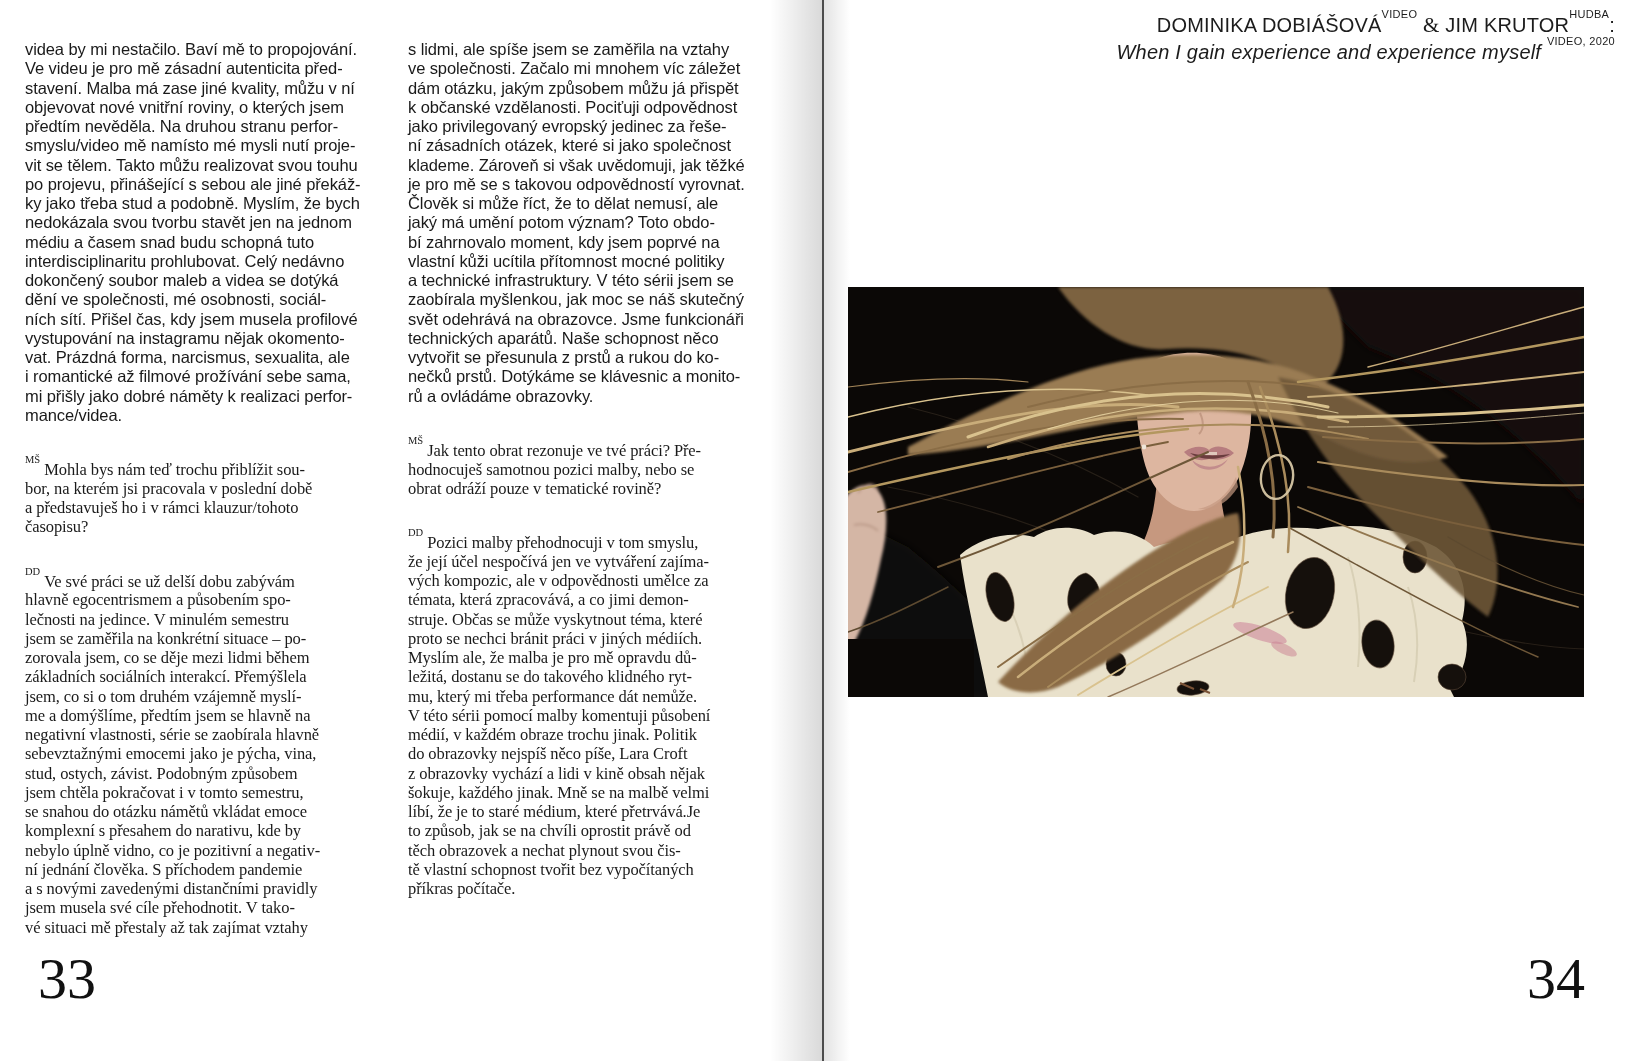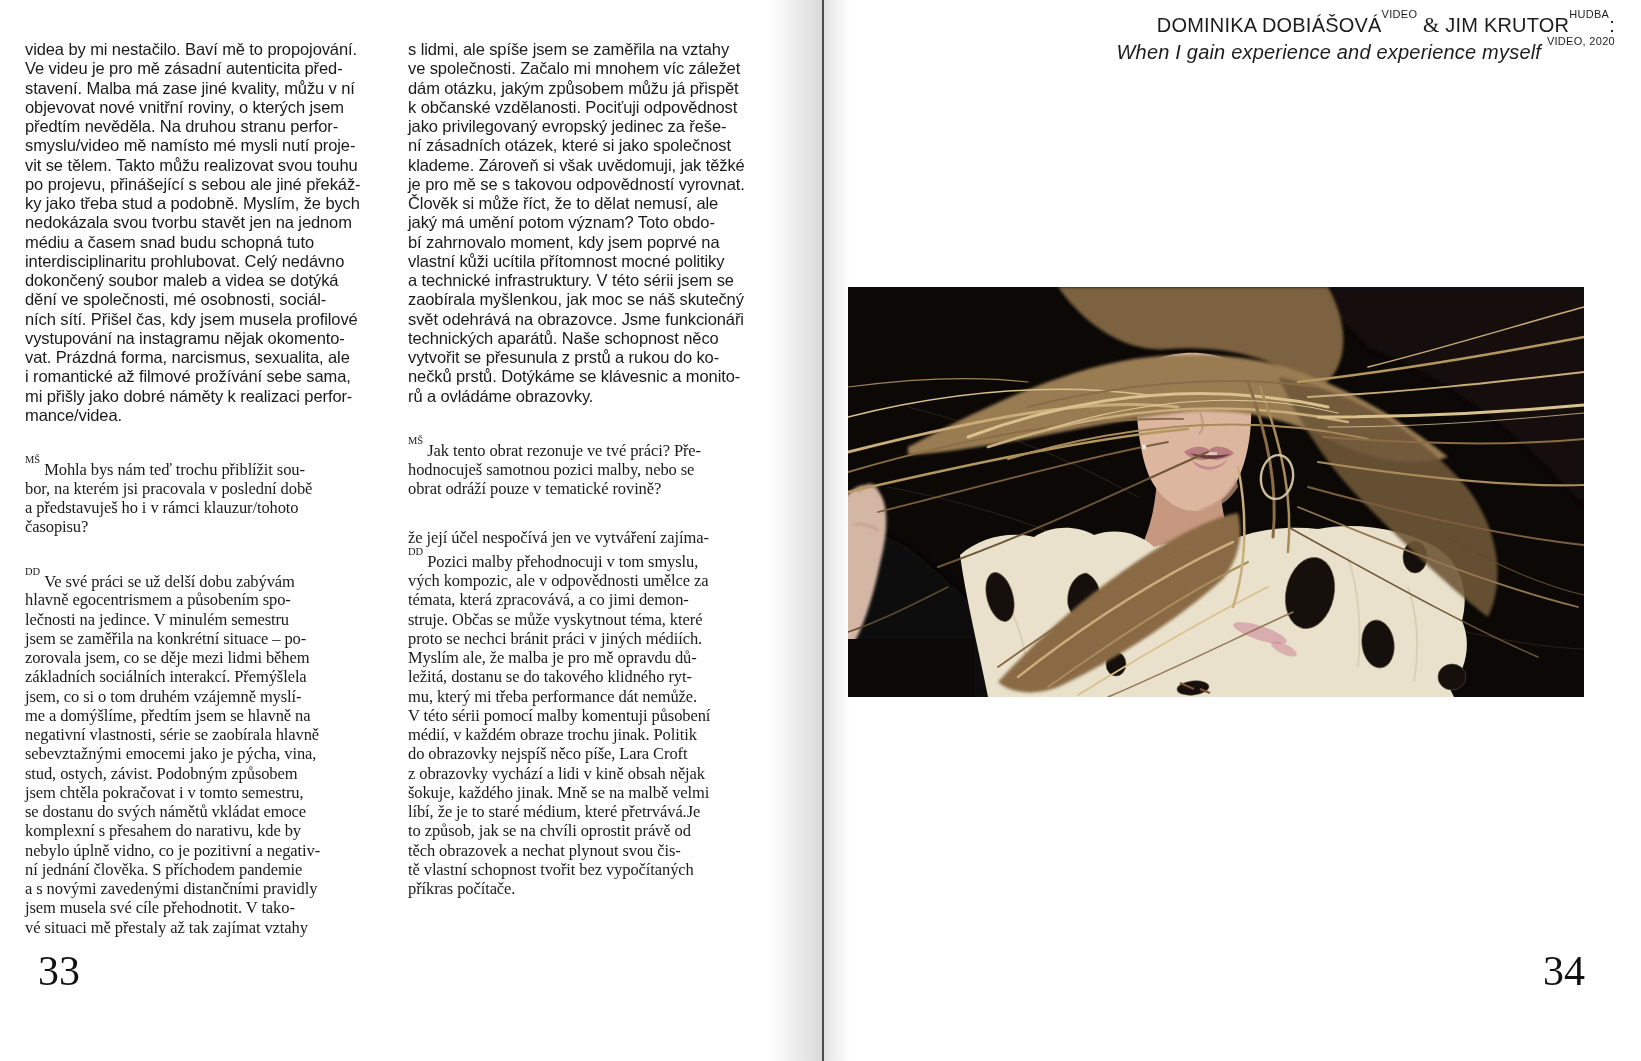--- a/index.html
+++ b/index.html
@@ -17,21 +17,21 @@
     background:linear-gradient(to right,rgba(0,0,0,0.11),rgba(0,0,0,0));}
   
   .col{position:absolute;top:40px;font-size:16.5px;line-height:19.25px;letter-spacing:-0.1px;}
   .col-1{left:25px;width:358px;}
   .col-2{left:408px;width:362px;}
   .para{margin:0;}
   .para + .para{margin-top:30px;font-family:Liberation Serif, serif;}
   .line{white-space:nowrap;}
   sup.speaker{font-size:10.5px;letter-spacing:0;position:relative;top:-5px;margin-right:4px;}
   
-  .page-num{position:absolute;font-family:"Liberation Serif",serif;font-size:42px;
+  .page-num{position:absolute;font-family:"Liberation Serif",serif;font-size:58px;
     line-height:1;color:#111;}
   .page-num-left{left:38px;top:950px;}
   .page-num-right{right:43px;top:950px;}
   
   .artwork-header{position:absolute;top:9px;right:13px;text-align:right;font-size:20px;
     line-height:22px;color:#1c1c1c;letter-spacing:0.2px;}
   .artwork-header sup{font-size:11px;letter-spacing:0.3px;position:relative;top:-6px;}
   .artwork-header .amp{font-family:"Liberation Serif",serif;font-size:21px;}
   .artwork-header .title-line{font-style:italic;}
   .artwork-header .title-line sup{font-style:normal;}
@@ -80,21 +80,21 @@
           <div class="line">lečnosti na jedince. V minulém semestru</div>
           <div class="line">jsem se zaměřila na konkrétní situace – po-</div>
           <div class="line">zorovala jsem, co se děje mezi lidmi během</div>
           <div class="line">základních sociálních interakcí. Přemýšlela</div>
           <div class="line">jsem, co si o tom druhém vzájemně myslí-</div>
           <div class="line">me a domýšlíme, předtím jsem se hlavně na</div>
           <div class="line">negativní vlastnosti, série se zaobírala hlavně</div>
           <div class="line">sebevztažnými emocemi jako je pýcha, vina,</div>
           <div class="line">stud, ostych, závist. Podobným způsobem</div>
           <div class="line">jsem chtěla pokračovat i v tomto semestru,</div>
-          <div class="line">se dostanu do svých námětů vkládat emoce</div>
+          <div class="line">se snahou do otázku námětů vkládat emoce</div>
           <div class="line">komplexní s přesahem do narativu, kde by</div>
           <div class="line">nebylo úplně vidno, co je pozitivní a negativ-</div>
           <div class="line">ní jednání člověka. S příchodem pandemie</div>
           <div class="line">a s novými zavedenými distančními pravidly</div>
           <div class="line">jsem musela své cíle přehodnotit. V tako-</div>
           <div class="line">vé situaci mě přestaly až tak zajímat vztahy</div>
         </div>
       </div>
     <div class="col col-2">
         <div class="para">
@@ -117,22 +117,22 @@
           <div class="line">vytvořit se přesunula z prstů a rukou do ko-</div>
           <div class="line">nečků prstů. Dotýkáme se klávesnic a monito-</div>
           <div class="line">rů a ovládáme obrazovky.</div>
         </div>
         <div class="para">
           <div class="line"><sup class="speaker">MŠ</sup>Jak tento obrat rezonuje ve tvé práci? Pře-</div>
           <div class="line">hodnocuješ samotnou pozici malby, nebo se</div>
           <div class="line">obrat odráží pouze v tematické rovině?</div>
         </div>
         <div class="para">
+          <div class="line"><sup class="speaker">DD</sup>Pozici malby přehodnocuji v tom smyslu,</div>
           <div class="line">že její účel nespočívá jen ve vytváření zajíma-</div>
-          <div class="line"><sup class="speaker">DD</sup>Pozici malby přehodnocuji v tom smyslu,</div>
           <div class="line">vých kompozic, ale v odpovědnosti umělce za</div>
           <div class="line">témata, která zpracovává, a co jimi demon-</div>
           <div class="line">struje. Občas se může vyskytnout téma, které</div>
           <div class="line">proto se nechci bránit práci v jiných médiích.</div>
           <div class="line">Myslím ale, že malba je pro mě opravdu dů-</div>
           <div class="line">ležitá, dostanu se do takového klidného ryt-</div>
           <div class="line">mu, který mi třeba performance dát nemůže.</div>
           <div class="line">V této sérii pomocí malby komentuji působení</div>
           <div class="line">médií, v každém obraze trochu jinak. Politik</div>
           <div class="line">do obrazovky nejspíš něco píše, Lara Croft</div>

